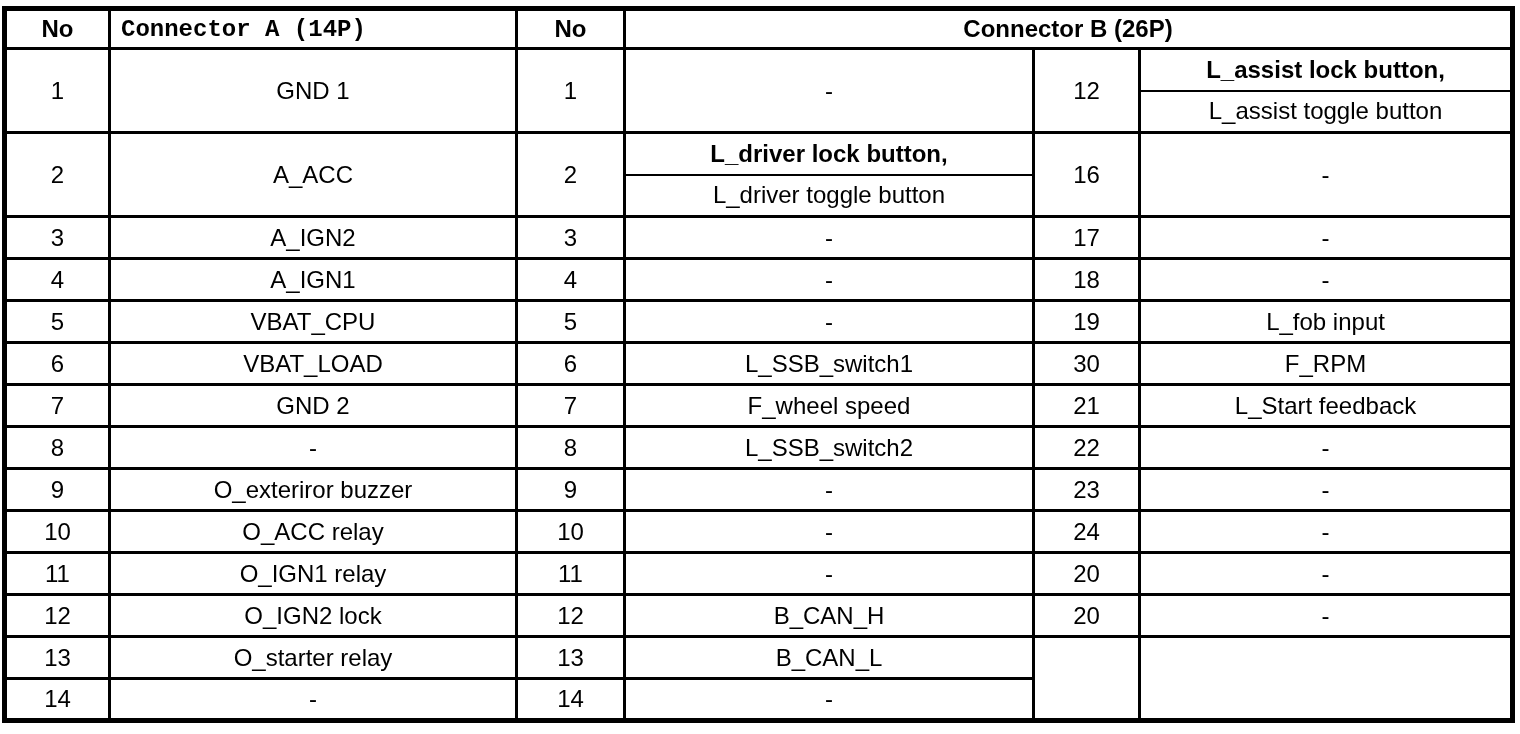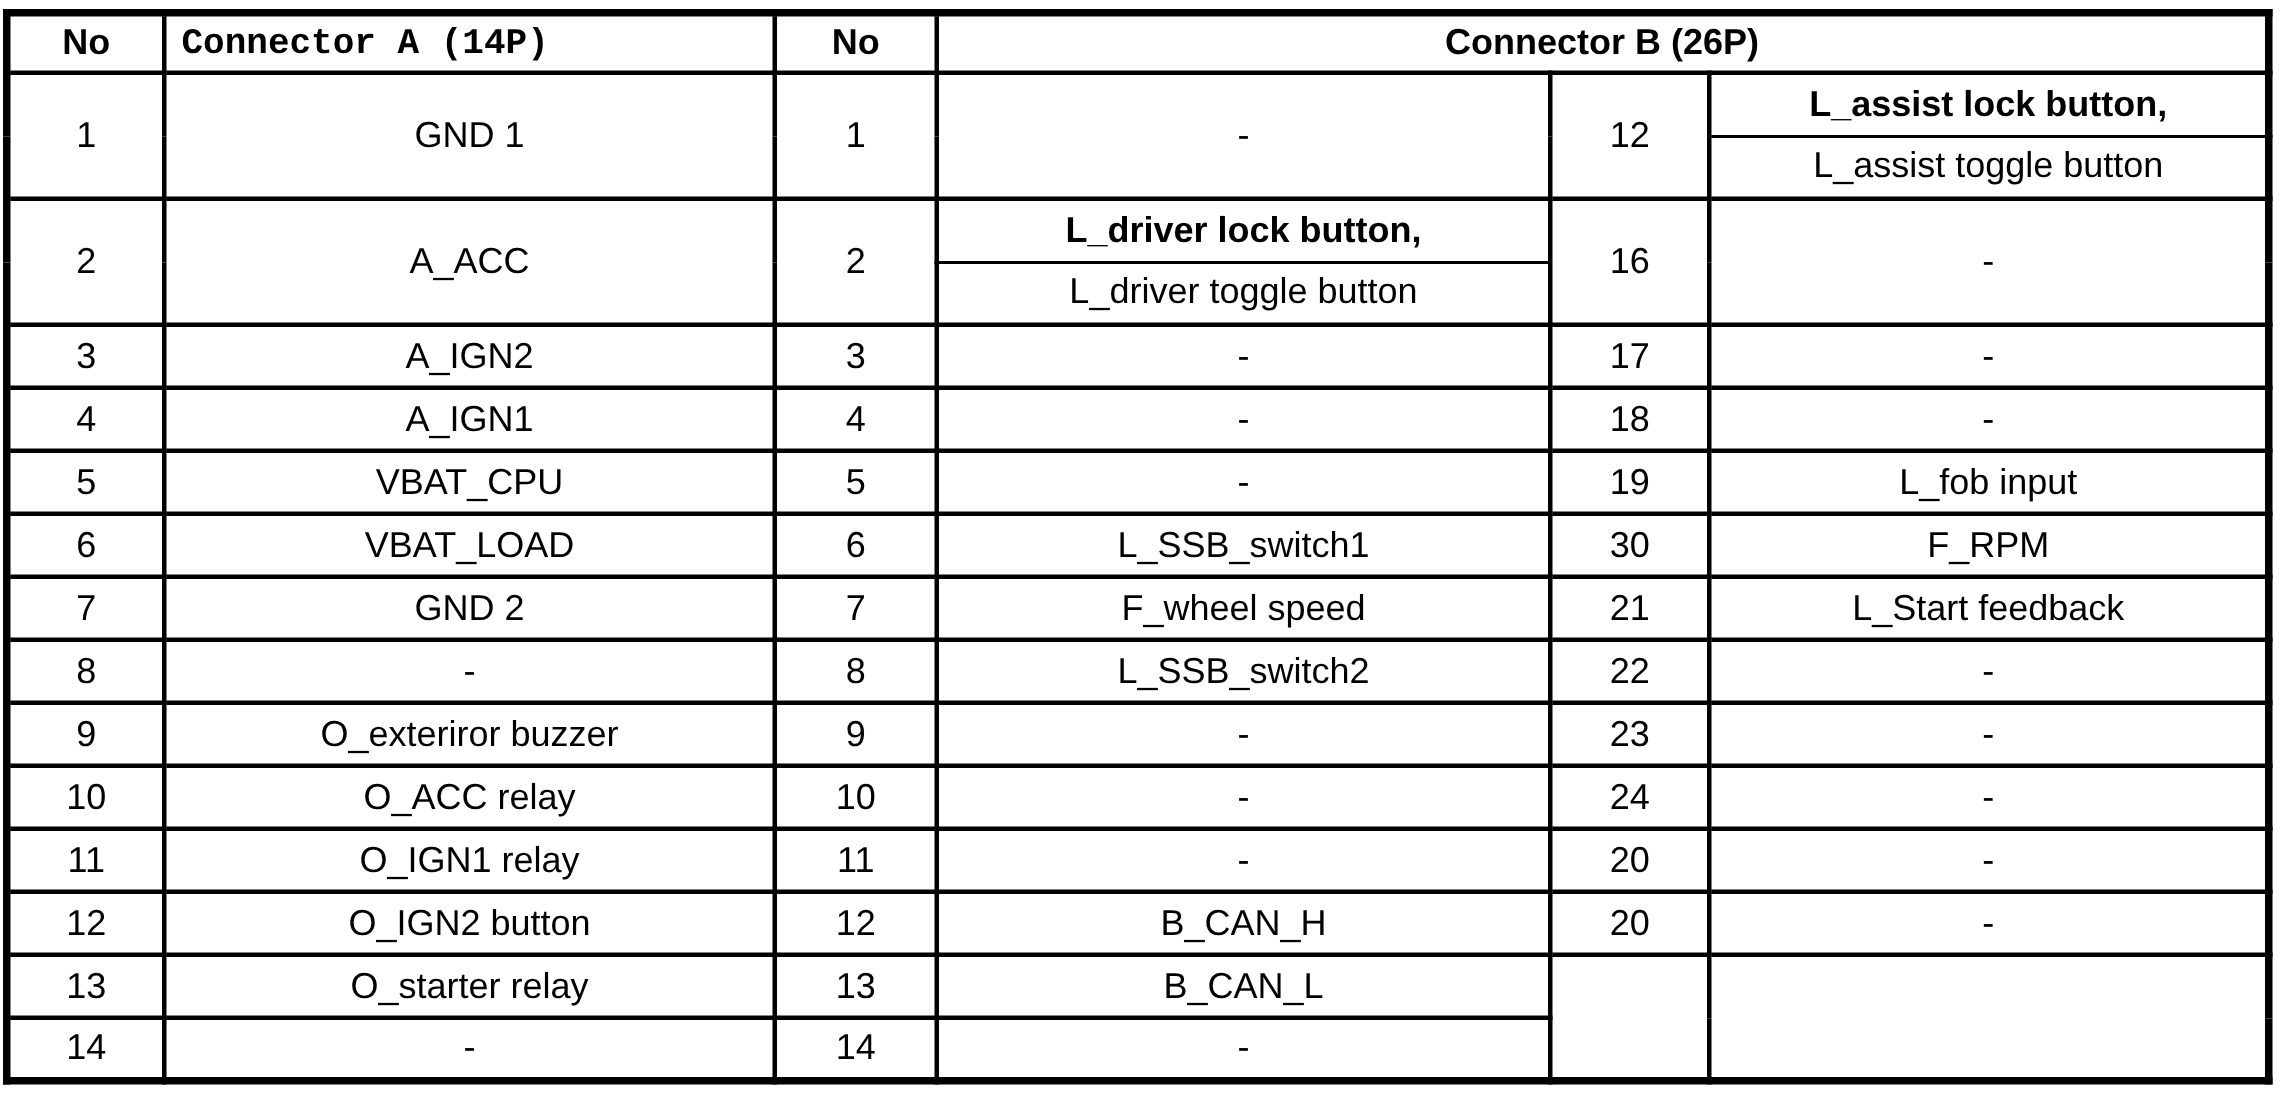--- a/index.html
+++ b/index.html
@@ -178,21 +178,21 @@
         <td>11</td>
         <td>O_IGN1 relay</td>
         <td>11</td>
         <td>-</td>
         <td>20</td>
         <td>-</td>
       </tr>
 
       <tr class="r">
         <td>12</td>
-        <td>O_IGN2 button</td>
+        <td>O_IGN2 lock</td>
         <td>12</td>
         <td>B_CAN_H</td>
         <td>20</td>
         <td>-</td>
       </tr>
 
       <tr class="r">
         <td>13</td>
         <td>O_starter relay</td>
         <td>13</td>

